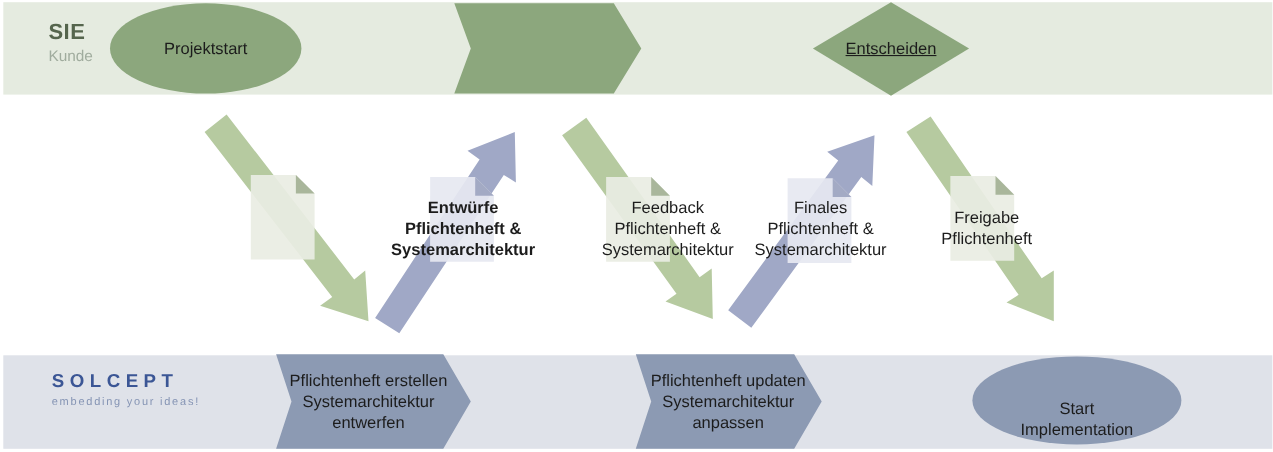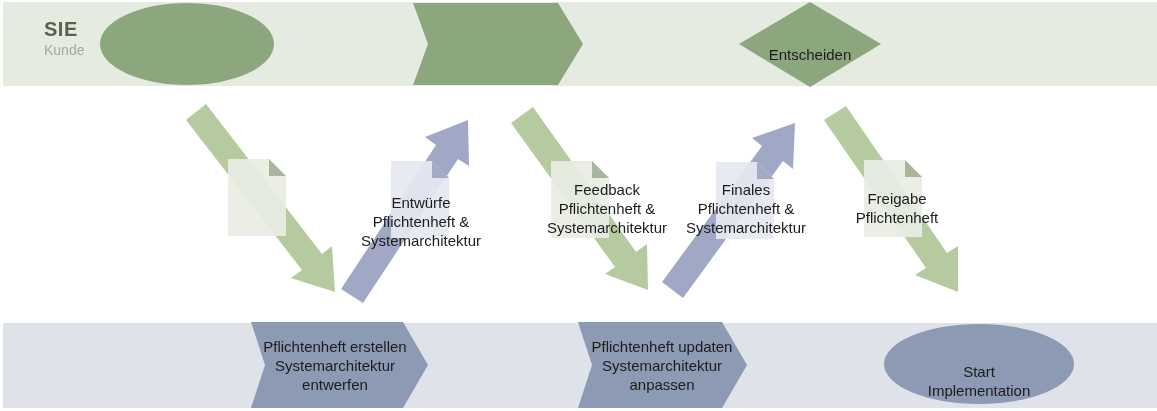--- a/index.html
+++ b/index.html
@@ -68,24 +68,29 @@
     <polygon points="251,322 403,322 428,365 403,408 251,408 265,365" fill="#8c9ab3"></polygon>
     <polygon points="578,322 722,322 747,365 722,408 578,408 592,365" fill="#8c9ab3"></polygon>
     <ellipse cx="979" cy="364" rx="95" ry="40" fill="#8c9ab3"></ellipse>
   </svg>
 
   <div class="lane-caption">
     <div class="lane-title">SIE</div>
     <div class="lane-sub">Kunde</div>
   </div>
 
+  <div class="logo">
+    <div class="logo-name">SOLCEPT</div>
+    <div class="logo-tagline">embedding your ideas!</div>
+  </div>
 
-  <div class="lbl" style="left:739px;top:12px;width:142px;height:85px;">Entscheiden</div>
+  <div class="lbl" style="left:100px;top:3px;width:174px;height:82px;">Projektstart</div>
+  <div class="lbl" style="left:739px;top:2px;width:142px;height:85px;text-decoration:underline;">Entscheiden</div>
 
-  <div class="lbl" style="left:331px;top:192px;width:180px;height:58px;">Entwürfe
+  <div class="lbl" style="left:331px;top:179px;width:180px;height:58px;font-weight:bold;">Entwürfe
 Pflichtenheft &amp;
 Systemarchitektur</div>
   <div class="lbl" style="left:517px;top:179px;width:180px;height:58px;">Feedback
 Pflichtenheft &amp;
 Systemarchitektur</div>
   <div class="lbl" style="left:656px;top:179px;width:180px;height:58px;">Finales
 Pflichtenheft &amp;
 Systemarchitektur</div>
   <div class="lbl" style="left:807px;top:188px;width:180px;height:40px;">Freigabe
 Pflichtenheft</div>

